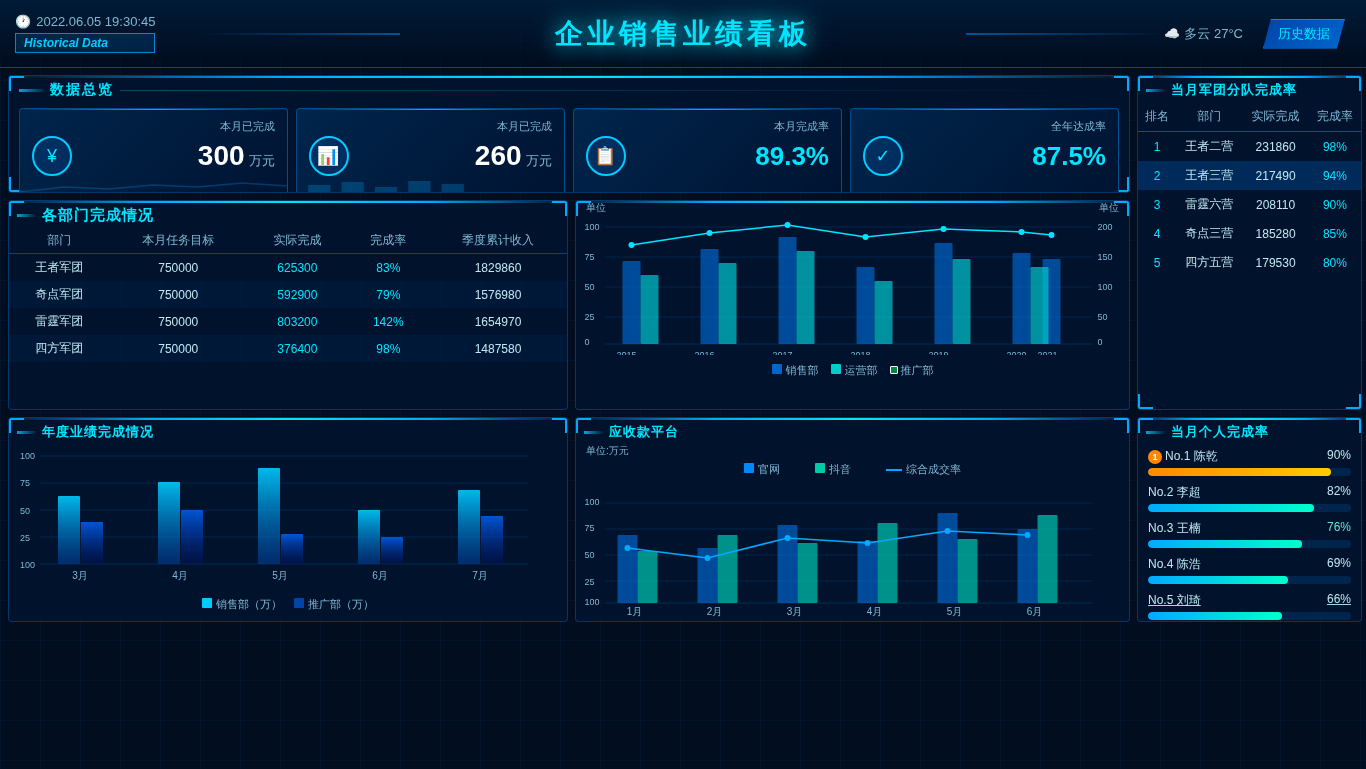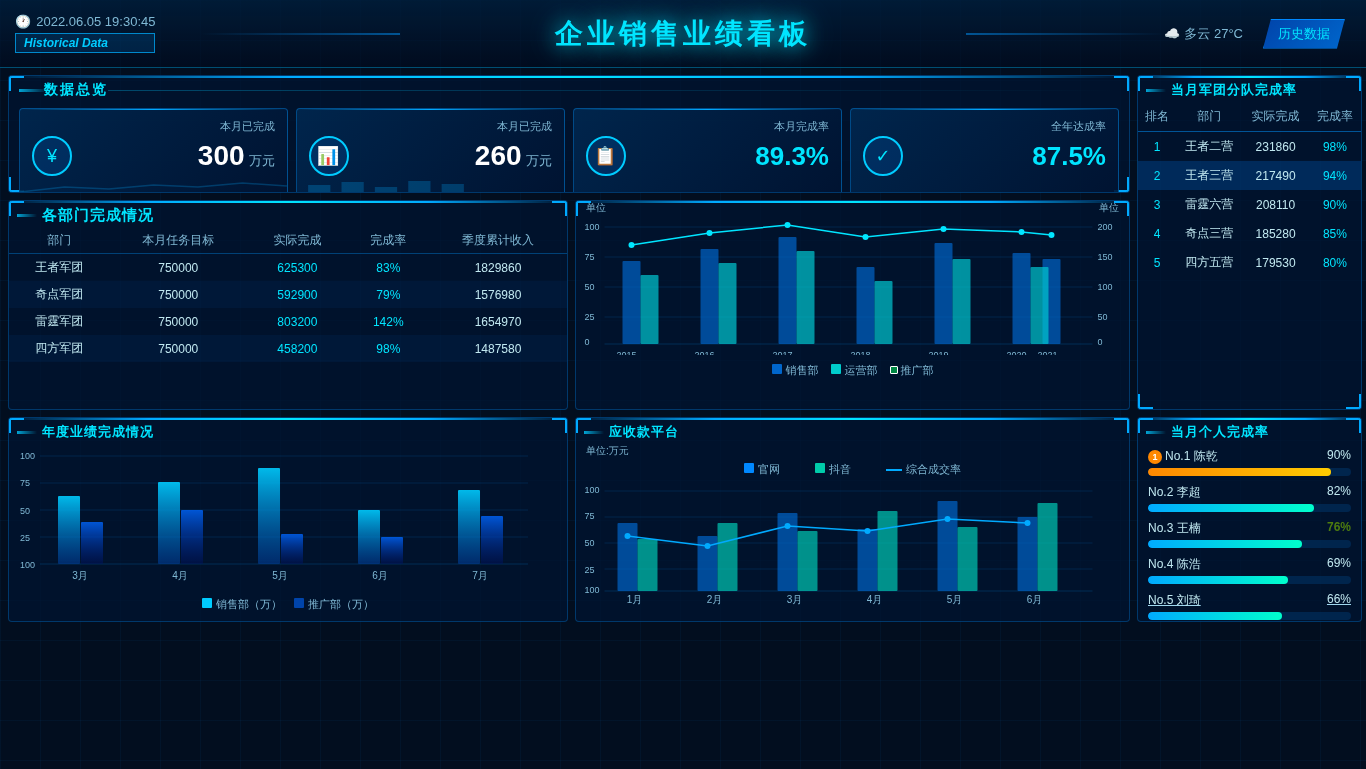--- a/index.html
+++ b/index.html
@@ -283,21 +283,21 @@
   </div>
 </div>
 
 <div style="display:grid; grid-template-columns: 560px 555px 225px; grid-template-rows: 118px 210px 205px; gap:7px; padding:7px 8px 6px; height:701px;">
 
   <div style="grid-column:1/3; grid-row:1;" class="section-wrapper">
     <div class="corner-deco tl"></div>
       <div class="corner-deco tr"></div>
     <div class="corner-deco bl"></div>
       <div class="corner-deco br"></div>
-    <div style="display:flex; align-items:center; padding:5px 10px 3px; gap:0;">
+    <div style="display:flex; align-items:center; padding:5px 10px 3px; gap:6px;">
       <div style="width:25px;height:3px;background:linear-gradient(90deg,rgba(0,200,255,0.8),rgba(0,200,255,0.1));"></div>
       <span style="font-size:14px;font-weight:bold;color:#00e5ff;letter-spacing:2px;">数据总览</span>
       <div style="flex:1;height:1px;background:linear-gradient(90deg,rgba(0,200,255,0.3),transparent);"></div>
     </div>
     <div class="kpi-cards">
 
       <div class="kpi-card">
         <div style="font-size:11px;color:#7fb8d4;text-align:right;margin-bottom:2px;">本月已完成</div>
         <div style="display:flex;align-items:center;justify-content:space-between;">
           <div class="kpi-icon">¥</div>
@@ -439,21 +439,21 @@
           <tr>
             <td>雷霆军团</td>
             <td>750000</td>
             <td style="color: rgb(0, 229, 255);">803200</td>
             <td style="color: rgb(0, 229, 255);">142%</td>
             <td>1654970</td>
           </tr>
           <tr>
             <td>四方军团</td>
             <td>750000</td>
-            <td style="color: rgb(0, 229, 255);">458200</td>
+            <td style="color: rgb(0, 229, 255);">376400</td>
             <td style="color: rgb(0, 229, 255);">98%</td>
             <td>1487580</td>
           </tr>
         </tbody>
     </table>
   </div>
 
   <div style="grid-column:2; grid-row:2;" class="section-wrapper">
     <div class="corner-deco tl"></div>
       <div class="corner-deco tr"></div>
@@ -585,21 +585,21 @@
 
   <div style="grid-column:2; grid-row:3;" class="section-wrapper">
     <div class="corner-deco tl"></div>
       <div class="corner-deco tr"></div>
     <div style="display:flex;align-items:center;padding:5px 8px 3px;gap:5px;">
       <div style="width:20px;height:3px;background:linear-gradient(90deg,rgba(0,200,255,0.8),transparent);"></div>
       <span style="font-size:13px;font-weight:bold;color:#00e5ff;letter-spacing:1px;">应收款平台</span>
     </div>
     <div style="padding:0 6px;">
       <div style="font-size:10px;color:#7fb8d4;padding:0 4px;">单位:万元</div>
-      <div class="chart-legend" style="margin-bottom:4px;gap:35px;">
+      <div class="chart-legend" style="margin-bottom:16px;gap:35px;">
         <span><span class="legend-dot" style="background:#0088ff;"></span><span>官网</span></span>
         <span><span class="legend-dot" style="background:#00ccaa;"></span><span>抖音</span></span>
         <span><span class="legend-line" style="background:#00aaff;"></span><span>综合成交率</span></span>
       </div>
       <svg width="100%" height="125" viewBox="0 0 540 125">
 
         <text x="2" y="12" fill="#7fb8d4" font-size="9">100</text>
         <text x="2" y="38" fill="#7fb8d4" font-size="9">75</text>
         <text x="2" y="65" fill="#7fb8d4" font-size="9">50</text>
         <text x="2" y="92" fill="#7fb8d4" font-size="9">25</text>
@@ -665,21 +665,21 @@
             <span style="color: rgb(192, 232, 240);">No.2 李超</span>
             <span style="color: rgb(192, 232, 240);">82%</span>
           </div>
           <div style="height: 8px; background: rgba(0, 50, 100, 0.6); border-radius: 4px; overflow: hidden;">
             <div style="height: 100%; width: 82%; border-radius: 4px; background: linear-gradient(90deg, rgb(0, 170, 255), rgb(0, 255, 204));"></div>
           </div>
         </div>
         <div style="margin-bottom: 8px;">
           <div style="display: flex; justify-content: space-between; font-size: 12px; margin-bottom: 3px;">
             <span style="color: rgb(192, 232, 240);">No.3 王楠</span>
-            <span style="color: #4d7c0f; font-weight: bold;">76%</span>
+            <span style="color: #5eead4;">76%</span>
           </div>
           <div style="height: 8px; background: rgba(0, 50, 100, 0.6); border-radius: 4px; overflow: hidden;">
             <div style="height: 100%; width: 76%; border-radius: 4px; background: linear-gradient(90deg, rgb(0, 170, 255), rgb(0, 255, 204));"></div>
           </div>
         </div>
         <div style="margin-bottom: 8px;">
           <div style="display: flex; justify-content: space-between; font-size: 12px; margin-bottom: 3px;">
             <span style="color: rgb(192, 232, 240);">No.4 陈浩</span>
             <span style="color: rgb(192, 232, 240);">69%</span>
           </div>

